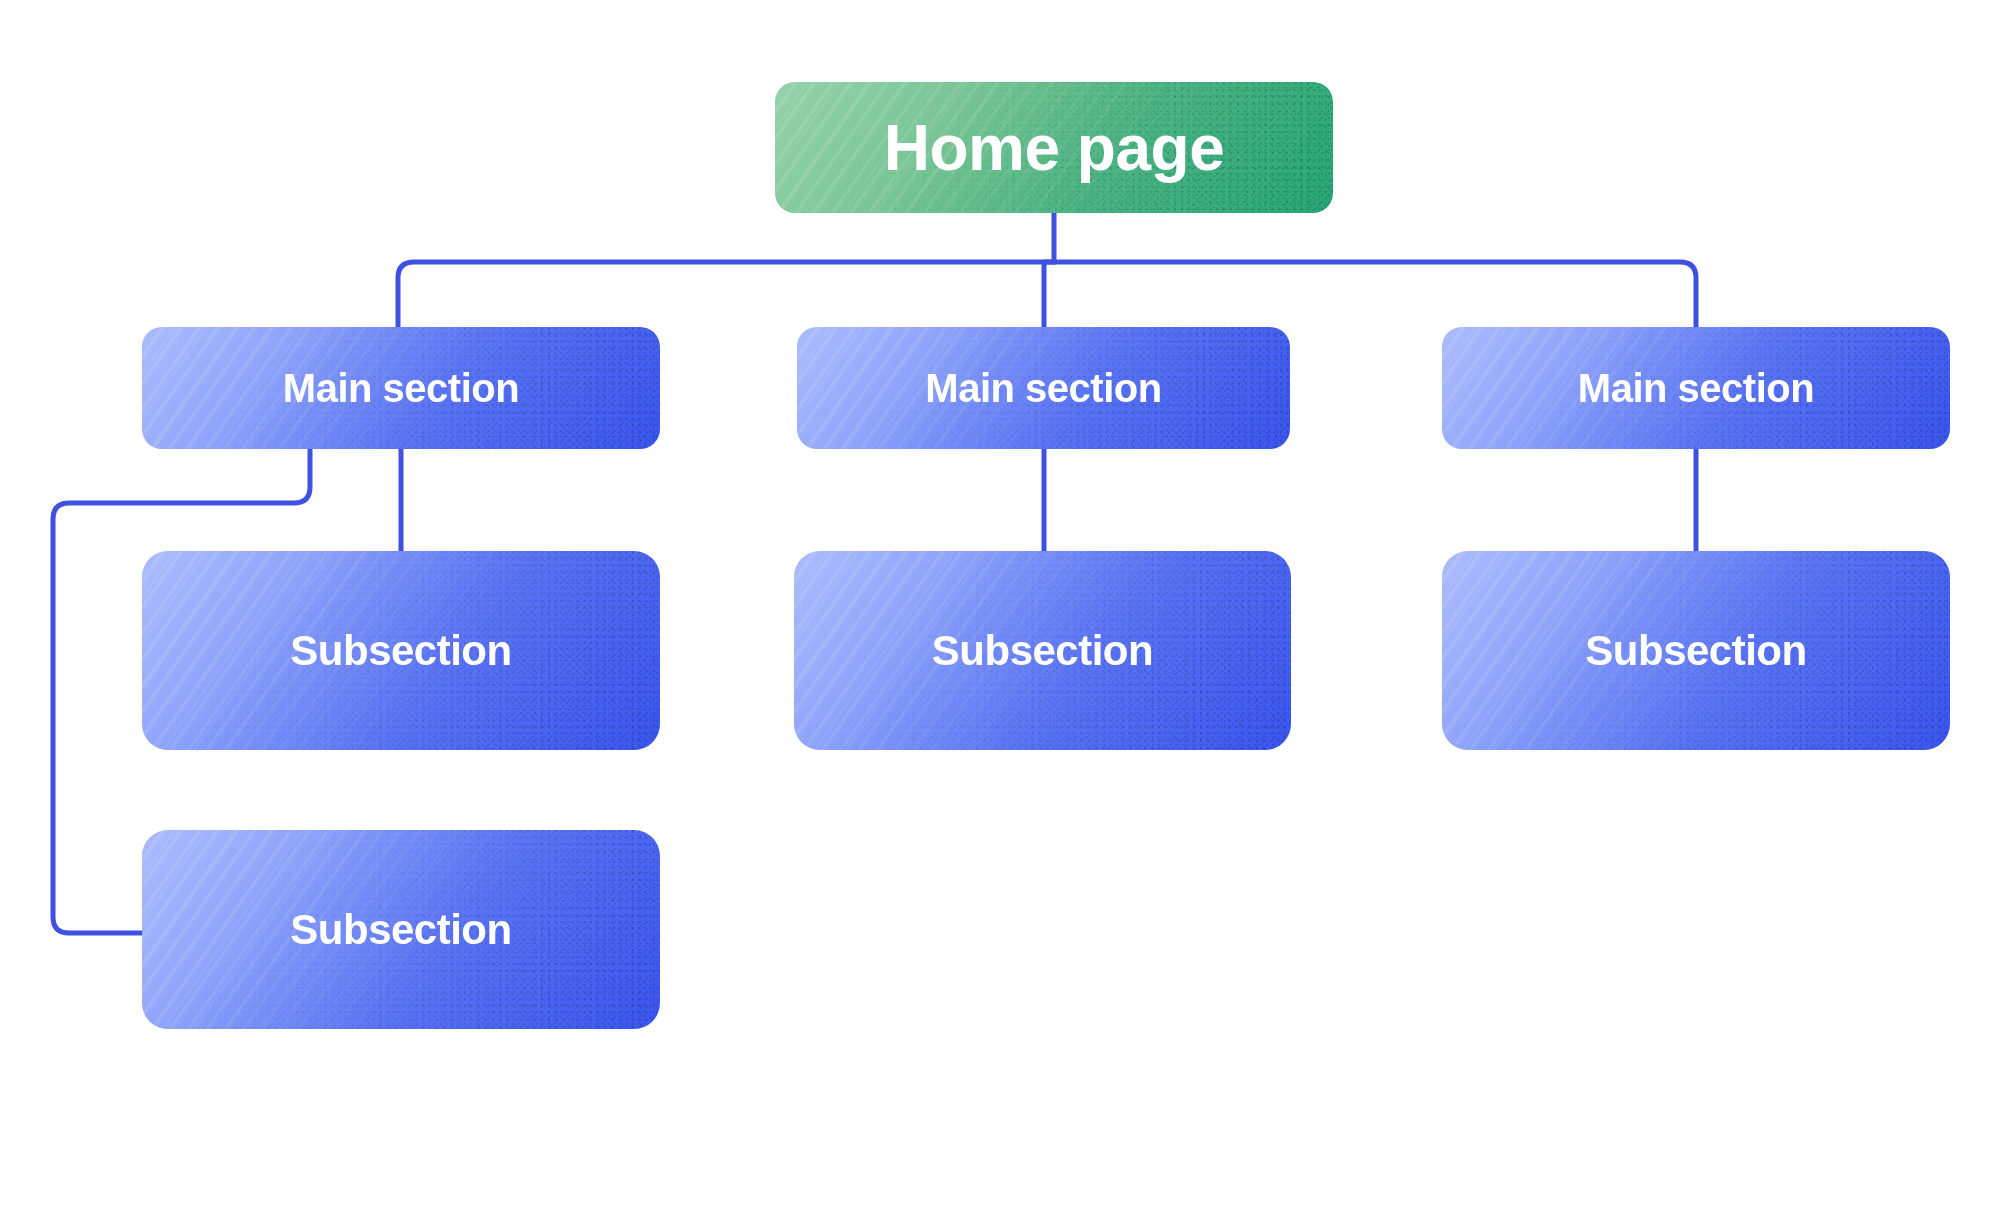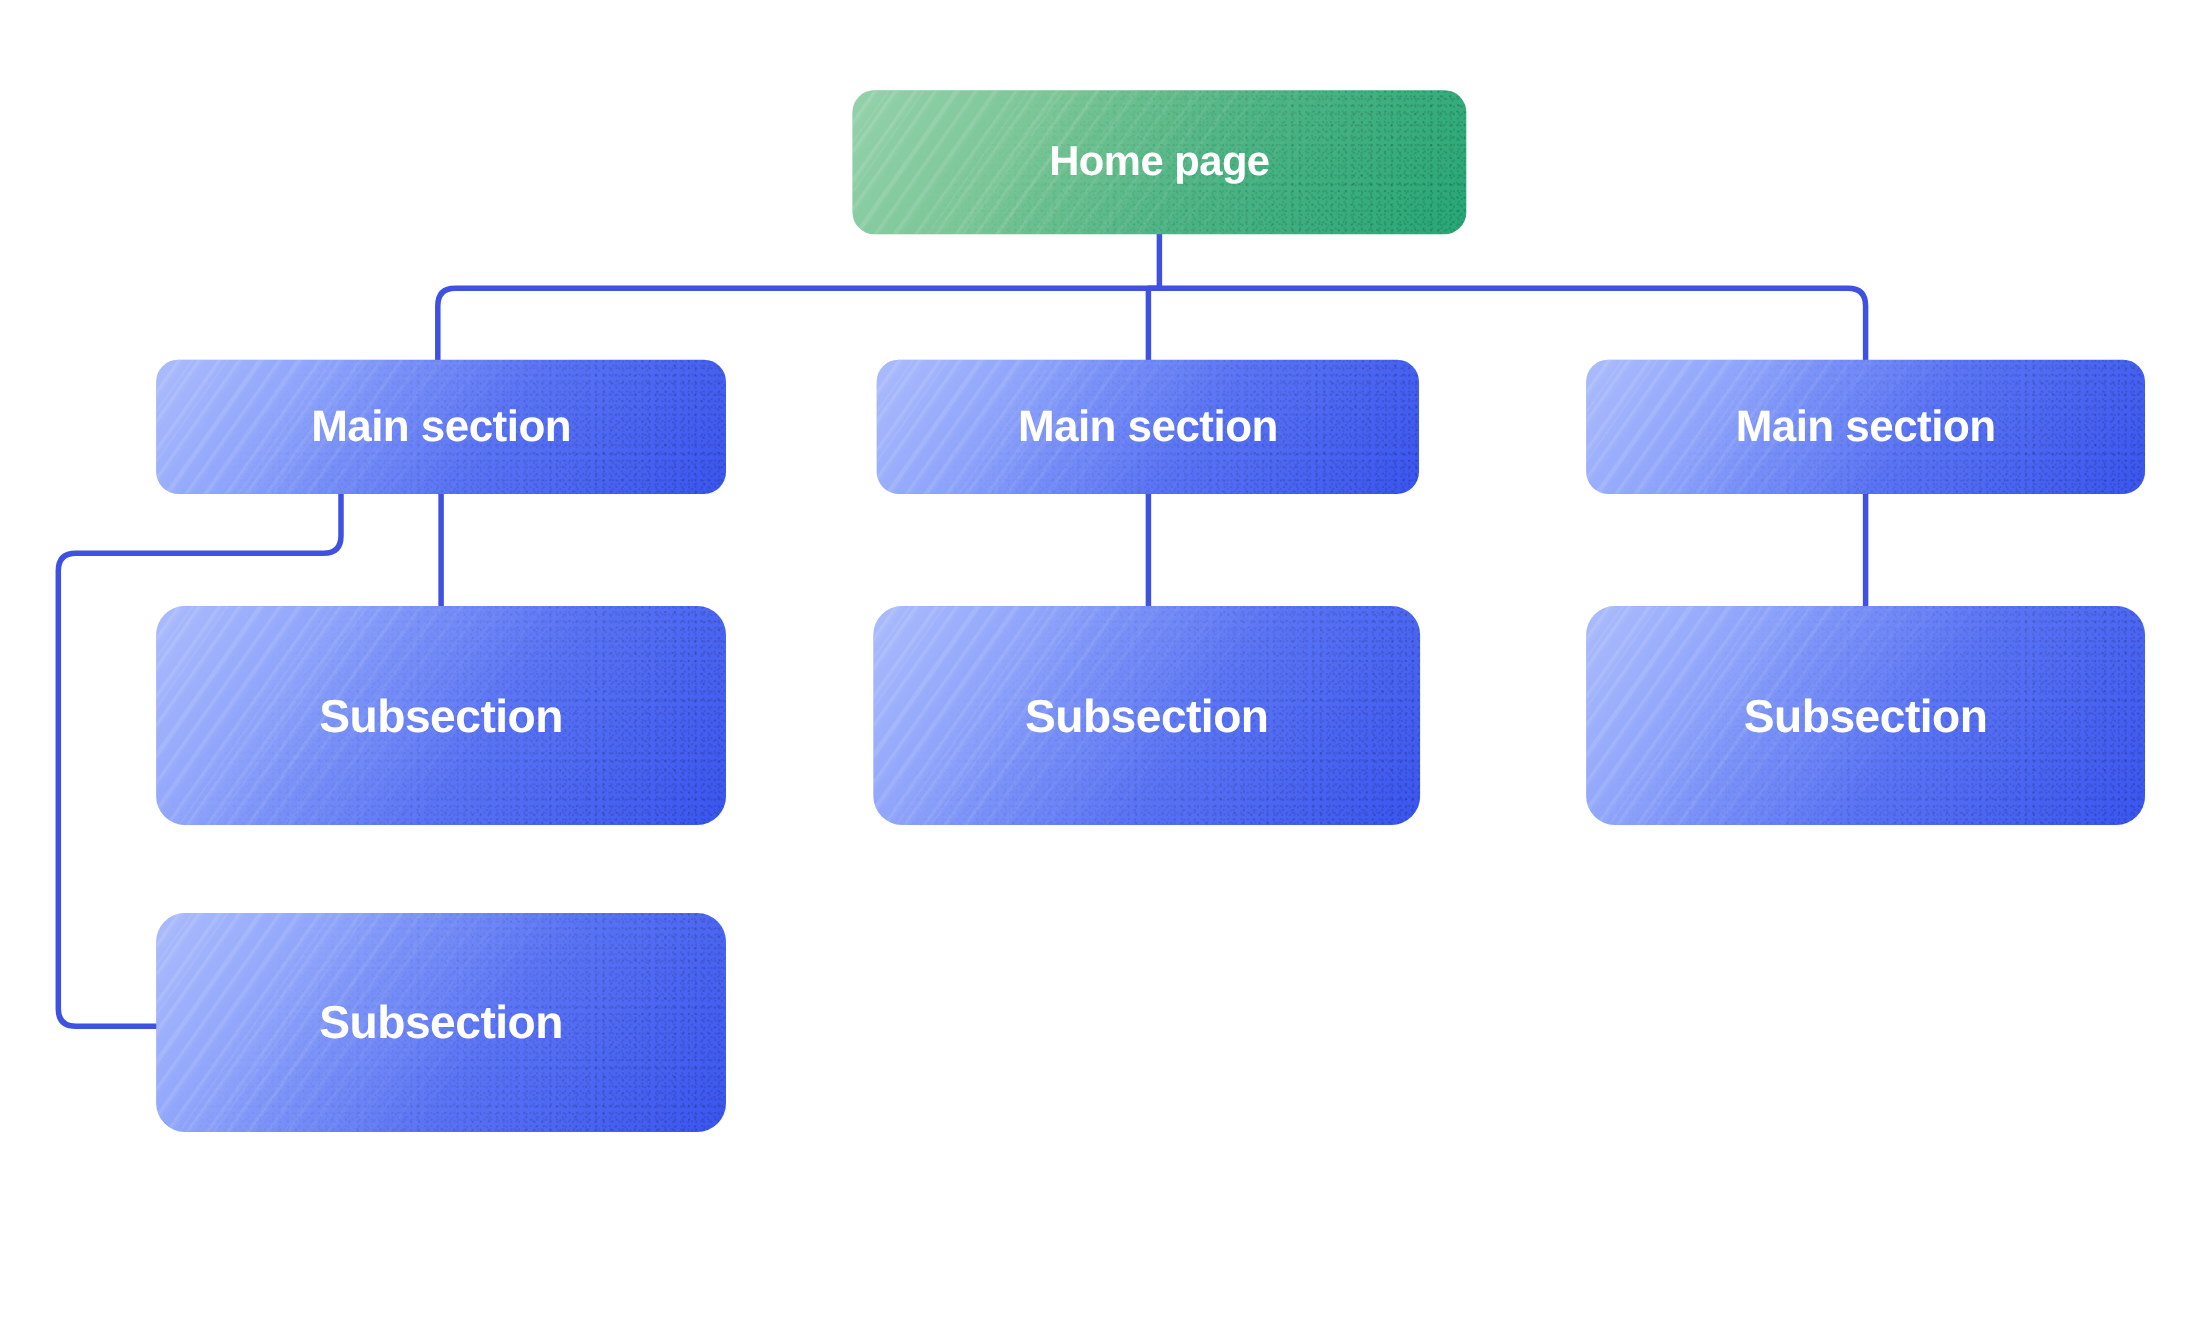--- a/index.html
+++ b/index.html
@@ -114,21 +114,21 @@
         <path d="M 1696 449 L 1696 551" stroke="#3f51e0" stroke-width="5" fill="none"></path>
         <path d="M 310 449 L 310 487 Q 310 503 294 503 L 69 503 Q 53 503 53 519 L 53 917 Q 53 933 69 933 L 142 933" stroke="#3f51e0" stroke-width="5" fill="none"></path>
       </g>
   </svg>
 
   <div id="node-layer">
       <div class="node node-green" style="left: 775px; top: 82px; width: 558px; height: 131px; border-radius: 20px; background: linear-gradient(128deg, rgb(108, 192, 139) 0%, rgb(108, 192, 139) 30%, rgb(73, 179, 131) 62%, rgb(39, 167, 118) 100%);">
         <div class="tex tex-wash"></div>
         <div class="tex tex-streaks"></div>
         <div class="tex tex-grain"></div>
-        <div class="label" style="font-size: 38px; color: rgb(255, 255, 255);">Home page</div>
+        <div class="label" style="font-size: 64px; color: rgb(255, 255, 255);">Home page</div>
       </div>
       <div class="node node-blue" style="left: 142px; top: 327px; width: 518px; height: 122px; border-radius: 20px; background: linear-gradient(128deg, rgb(139, 162, 251) 0%, rgb(126, 151, 250) 26%, rgb(90, 116, 245) 58%, rgb(58, 85, 239) 100%);">
         <div class="tex tex-wash"></div>
         <div class="tex tex-streaks"></div>
         <div class="tex tex-grain"></div>
         <div class="label" style="font-size: 40px; color: rgb(255, 255, 255);">Main section</div>
       </div>
       <div class="node node-blue" style="left: 797px; top: 327px; width: 493px; height: 122px; border-radius: 20px; background: linear-gradient(128deg, rgb(139, 162, 251) 0%, rgb(126, 151, 250) 26%, rgb(90, 116, 245) 58%, rgb(58, 85, 239) 100%);">
         <div class="tex tex-wash"></div>
         <div class="tex tex-streaks"></div>

